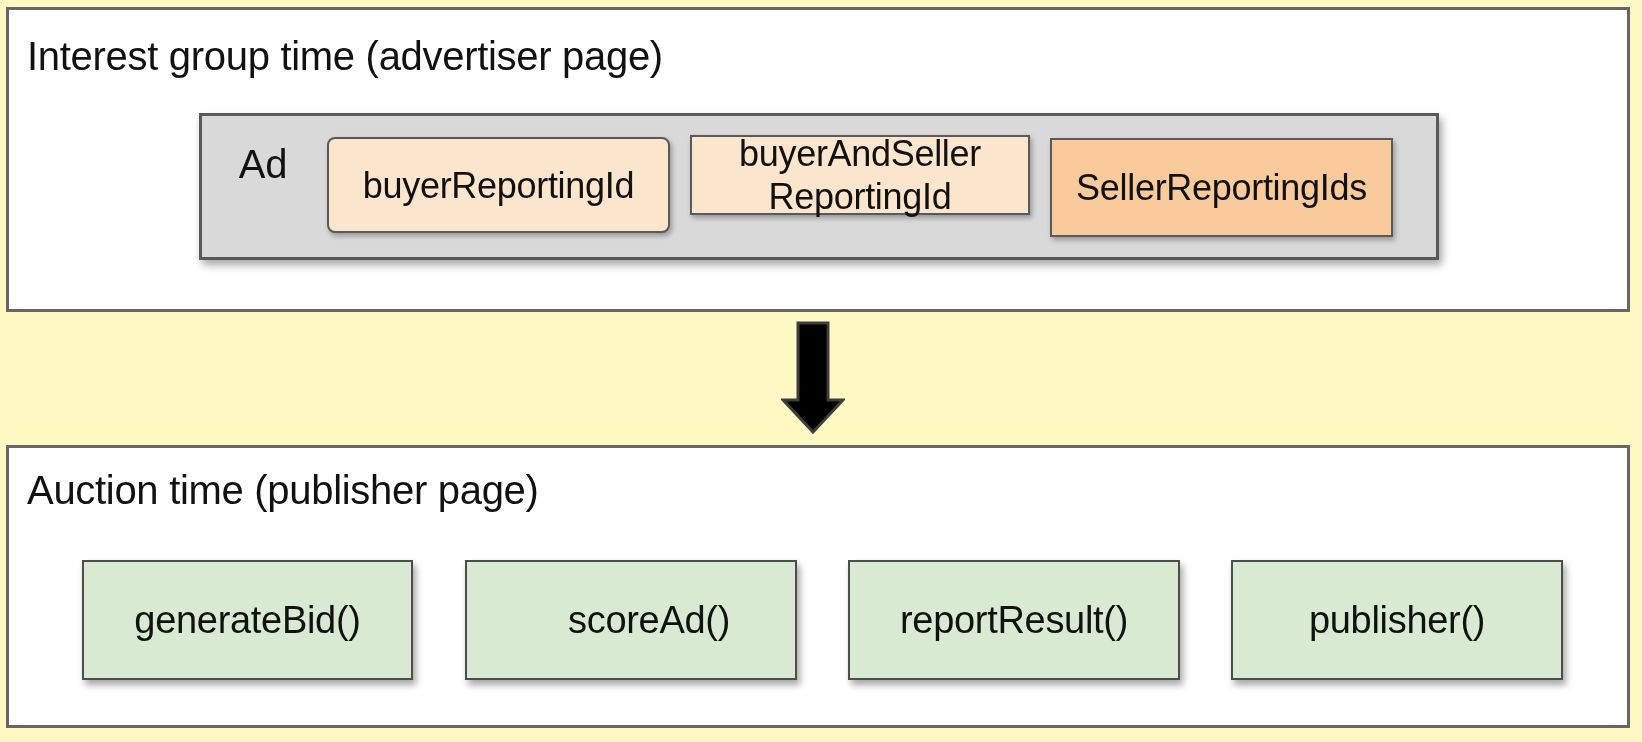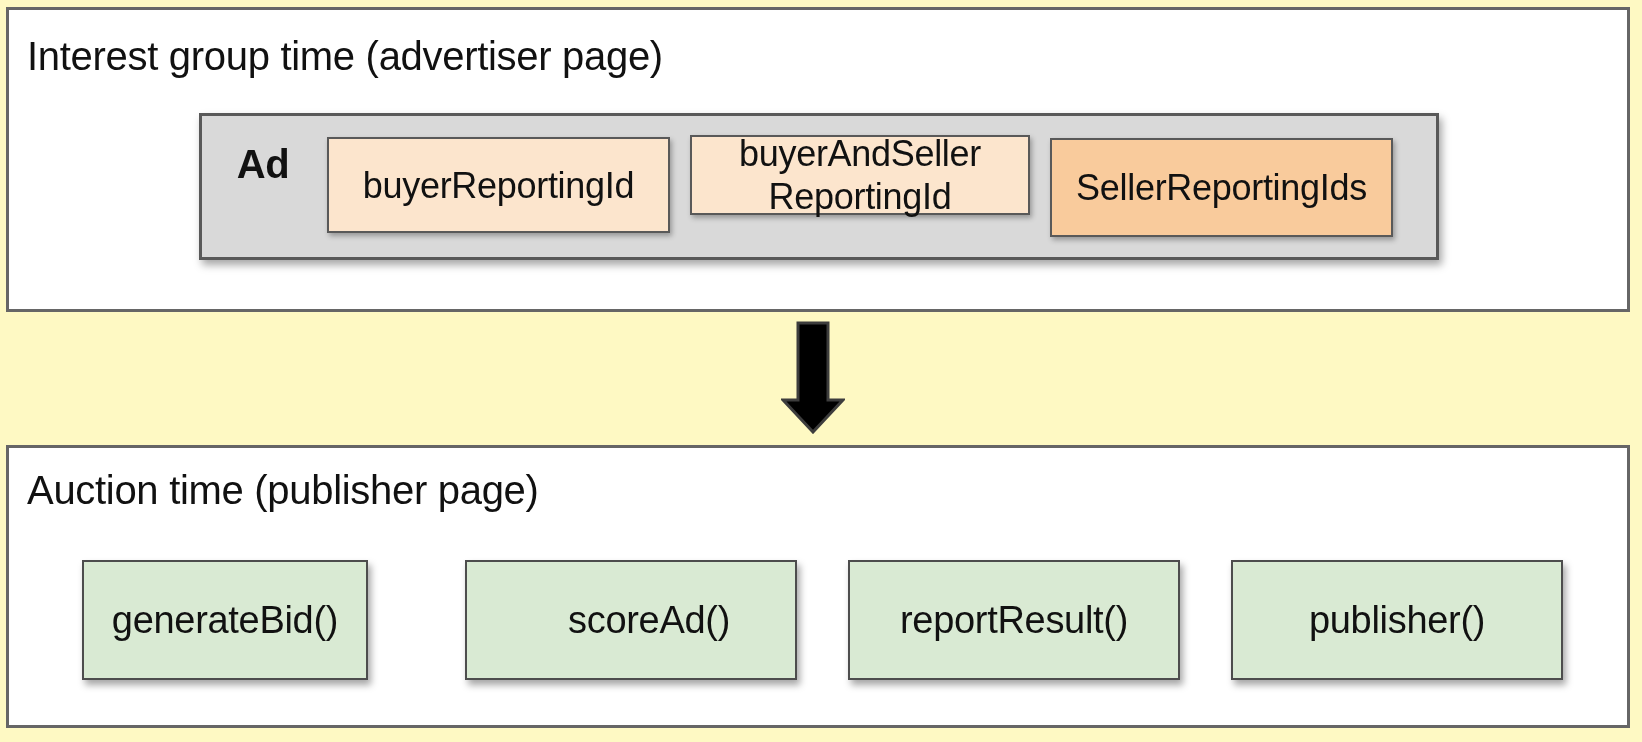--- a/index.html
+++ b/index.html
@@ -44,51 +44,51 @@
     box-sizing:border-box;
     left:199px;top:113px;width:1240px;height:147px;
     background:var(--gray-fill);
     border:3px solid var(--border-dark);
     box-shadow:3px 5px 8px rgba(0,0,0,0.35);
   }
   #ad-label{
     position:absolute;
     left:199px;top:113px;width:128px;height:103px;
     display:flex;align-items:center;justify-content:center;
-    font-size:40px;font-weight:bold;
+    font-size:40px;font-weight:normal;
   }
   .id-box{
     position:absolute;
     box-sizing:border-box;
     border:2.5px solid var(--border-dark);
     display:flex;flex-direction:column;
     align-items:center;justify-content:center;
     text-align:center;
     font-size:36px;line-height:43px;
     box-shadow:2px 3px 5px rgba(0,0,0,0.3);
   }
   .id-box.peach{background:var(--peach);}
   .id-box.orange{background:var(--orange);}
-  #box-buyer{left:327px;top:137px;width:343px;height:96px;}
+  #box-buyer{left:327px;top:137px;width:343px;height:96px;border-radius:8px;}
   #box-buyer-seller{left:690px;top:135px;width:340px;height:80px;}
   #box-selectable{left:1050px;top:138px;width:343px;height:99px;}
   #down-arrow{
     position:absolute;left:781px;top:321px;width:64px;height:113px;
   }
   .fn-box{
     position:absolute;
     box-sizing:border-box;
     top:560px;height:120px;
     background:var(--green);
     border:2.5px solid #4d4d4d;
     display:flex;align-items:center;justify-content:center;
     font-size:38px;
     box-shadow:3px 5px 7px rgba(0,0,0,0.35);
   }
-  #fn-generate-bid{left:82px;width:286px;}
+  #fn-generate-bid{left:82px;width:331px;}
   #fn-score-ad{left:465px;width:332px;padding-left:36px;}
   #fn-report-result{left:848px;width:332px;text-align:center;}
   #fn-report-win{left:1231px;width:332px;}
 </style>
 </head>
 <body>
 
 <div class="stage">
 
   <div class="outer-box" id="top-box"></div>

